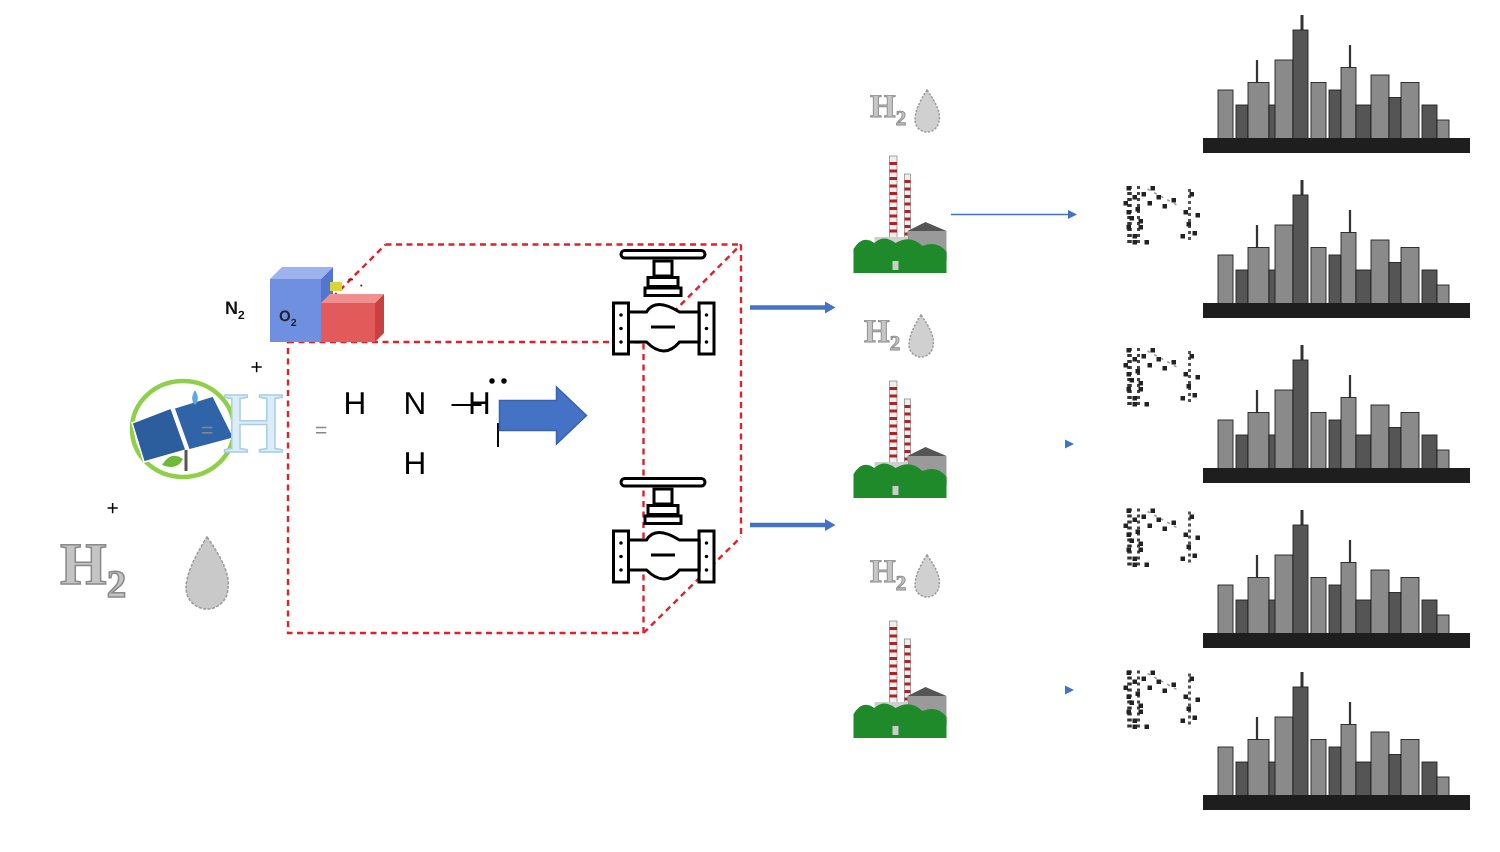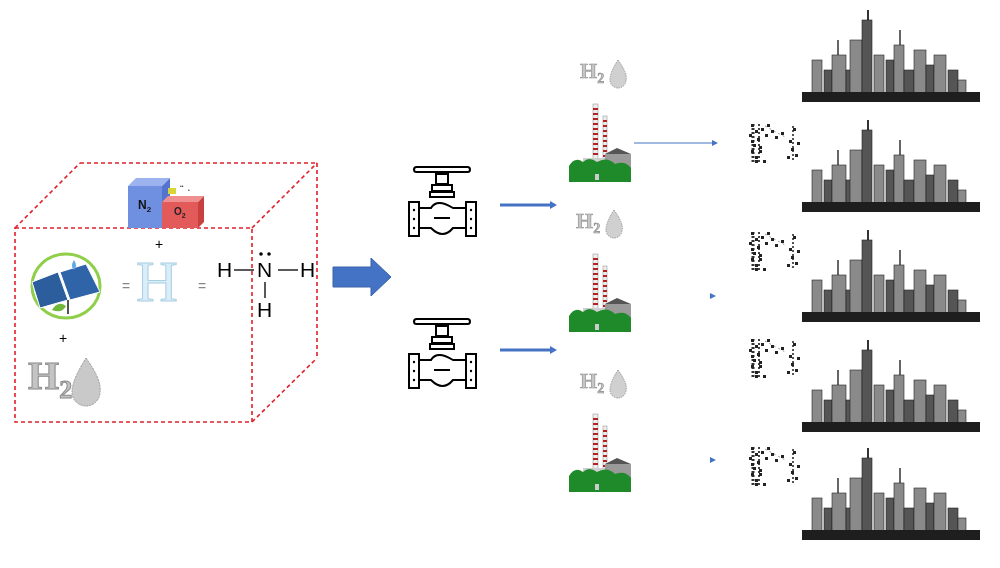--- a/index.html
+++ b/index.html
@@ -3,21 +3,21 @@
 <meta charset="utf-8">
 <style>
   html,body{margin:0;padding:0;background:#fff;}
   body{width:1000px;height:568px;position:relative;overflow:hidden;font-family:"Liberation Sans",sans-serif;}
   .abs{position:absolute;}
   svg{position:absolute;overflow:visible;}
 </style>
 </head>
 <body>
 
-<div class="abs" style="left:0;top:0;width:330px;height:440px;">
+<div class="abs" style="left:12px;top:0;width:330px;height:440px;text-align:center;">
   <svg width="330" height="440">
     <g fill="none" stroke="#e0202a" stroke-width="1.6" stroke-dasharray="4,3">
       <rect x="15" y="228" width="237" height="194"></rect>
       <line x1="15" y1="228" x2="80" y2="163"></line>
       <line x1="80" y1="163" x2="317" y2="163"></line>
       <line x1="252" y1="228" x2="317" y2="163"></line>
       <line x1="317" y1="163" x2="317" y2="358"></line>
       <line x1="252" y1="422" x2="317" y2="358"></line>
     </g>
   </svg>

